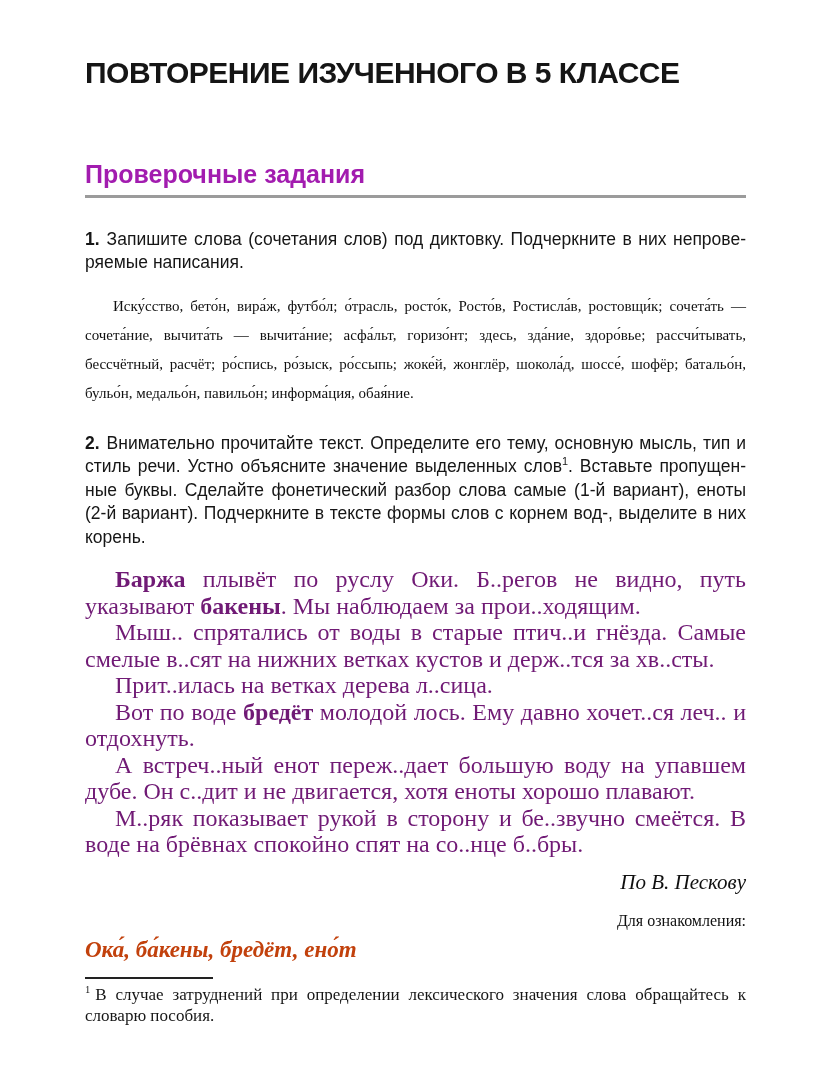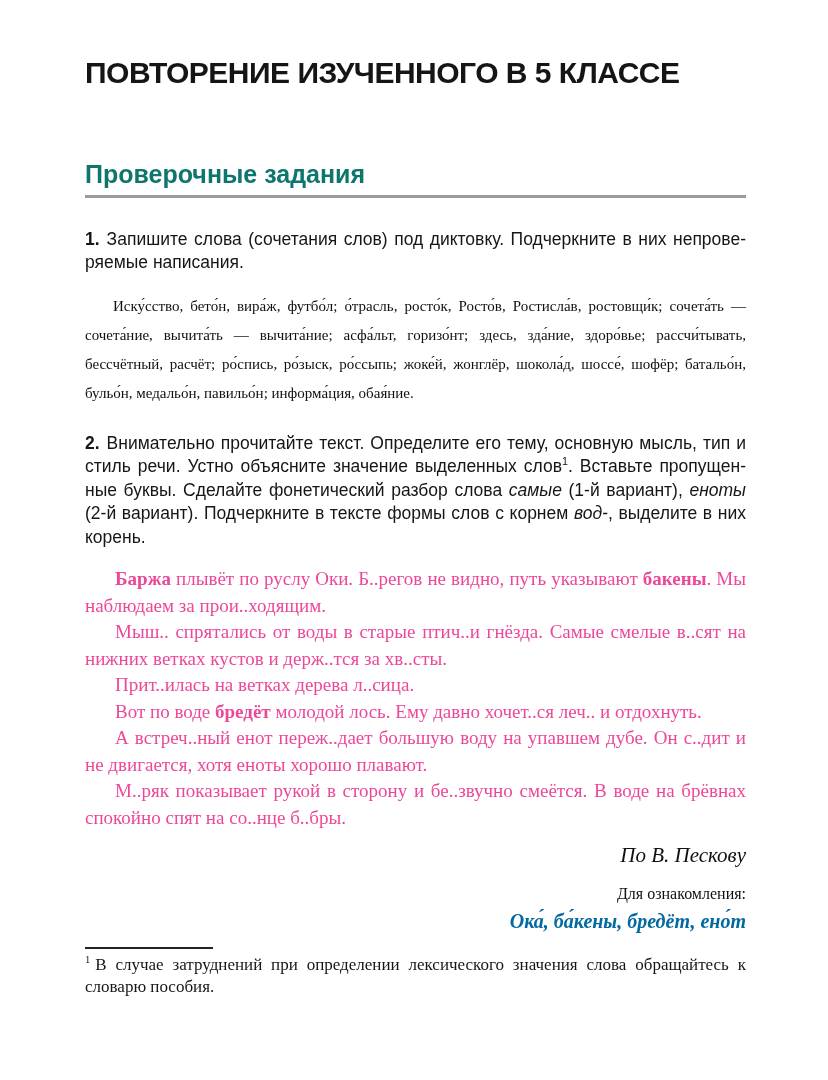--- a/index.html
+++ b/index.html
@@ -29,21 +29,21 @@
     letter-spacing: -0.5px;
     color: #151515;
     margin: 0 0 72px 0;
     line-height: 1.1;
   }
   .section-head { margin: 0 0 30px 0; }
   h2.section {
     font-family: "Liberation Sans", sans-serif;
     font-size: 25px;
     font-weight: 700;
-    color: #0f766e;
+    color: #a21caf;
     margin: 0 0 6px 0;
     line-height: 1.1;
   }
   .section-rule {
     height: 3px;
     background: #9b9b9b;
     width: 100%;
   }
   p.task {
     font-size: 17.5px;
@@ -55,50 +55,49 @@
   p.task .num { font-weight: 700; margin-right: 7px; }
   p.words {
     font-size: 15px;
     line-height: 29px;
     text-align: justify;
     text-indent: 28px;
     margin: 0 0 24px 0;
     color: #101010;
   }
   .passage p {
-    font-size: 19px;
+    font-size: 24px;
     line-height: 26.5px;
     text-align: justify;
     text-indent: 30px;
     margin: 0;
-    color: #ec4899;
+    color: #701a75;
   }
   .bold { font-weight: 700; }
-  .italic { font-style: italic; }
+  .italic { }
   sup { font-size: 0.62em; line-height: 0; }
   p.attribution {
     font-size: 21px;
     font-style: italic;
     text-align: right;
     margin: 12px 0 8px 0;
     color: #101010;
   }
   p.fam-label {
     font-size: 16px;
     text-align: right;
     margin: 17px 0 0 0;
     color: #101010;
   }
   p.fam-words {
-    font-size: 20px;
+    font-size: 23px;
     font-weight: 700;
     font-style: italic;
-    text-align: right;
     margin: 7px 0 0 0;
-    color: #0369a1;
+    color: #c2410c;
   }
   .footnote-rule {
     width: 128px;
     height: 2px;
     background: #222222;
     margin: 14px 0 5px 0;
   }
   p.footnote {
     font-size: 17px;
     line-height: 21.5px;

